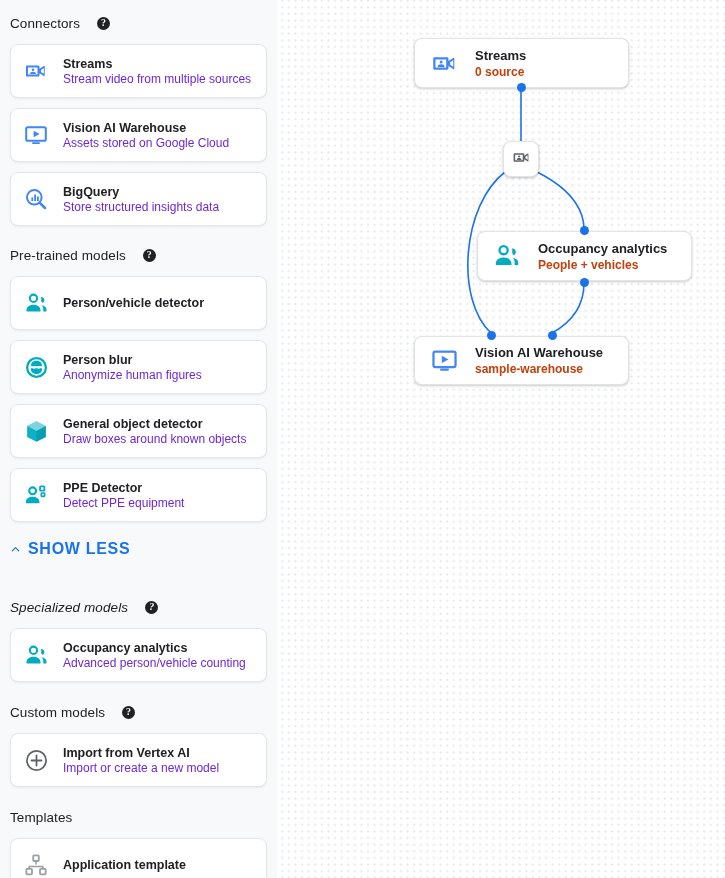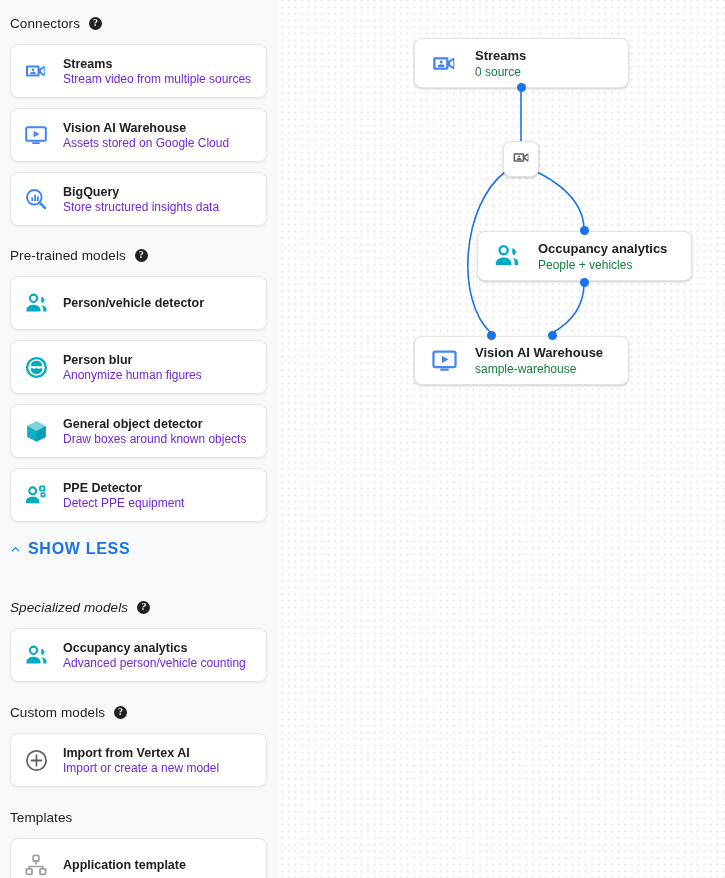--- a/index.html
+++ b/index.html
@@ -14,21 +14,21 @@
   
   #sidebar {
     width: 277px; height: 878px;
     background: #f8f9fa;
     padding: 10px 0 0 0;
     overflow: hidden;
     position: relative;
     flex: 0 0 277px;
   }
   .section-header {
-    display: flex; align-items: center; gap: 9px;
+    display: flex; align-items: center; gap: 17px;
     padding: 0 0 0 10px;
     height: 22px;
     margin-top: 12px;
   }
   .section-header:first-child { margin-top: 2px; }
   .section-title {
     font-size: 13.5px; color: #202124; letter-spacing: .1px;
   }
   .help-icon {
     width: 13px; height: 13px; border-radius: 50%;
@@ -92,21 +92,21 @@
     border-radius: 8px;
     display: flex; align-items: center; gap: 16px;
     padding: 0 16px 0 14px;
     box-shadow: 0 1px 3px rgba(60,64,67,.18), 0 1px 2px rgba(60,64,67,.10);
     cursor: pointer;
   }
   .node-icon { width: 30px; height: 30px; flex: 0 0 30px;
     display:flex; align-items:center; justify-content:center; }
   .node-text { display: flex; flex-direction: column; gap: 2px; }
   .node-title { font-size: 13px; font-weight: bold; color: #202124; white-space: nowrap; }
-  .node-sub { font-size: 12px; color: #15803d; white-space: nowrap; }
+  .node-sub { font-size: 12px; color: #c2410c; white-space: nowrap; font-weight: bold; }
   .mini-node {
     position: absolute;
     width: 36px; height: 36px;
     background: #fff;
     border: 1px solid #e1e3e6;
     border-radius: 8px;
     display: flex; align-items: center; justify-content: center;
     box-shadow: 0 1px 3px rgba(60,64,67,.22), 0 1px 2px rgba(60,64,67,.12);
     cursor: pointer;
     z-index: 3;

